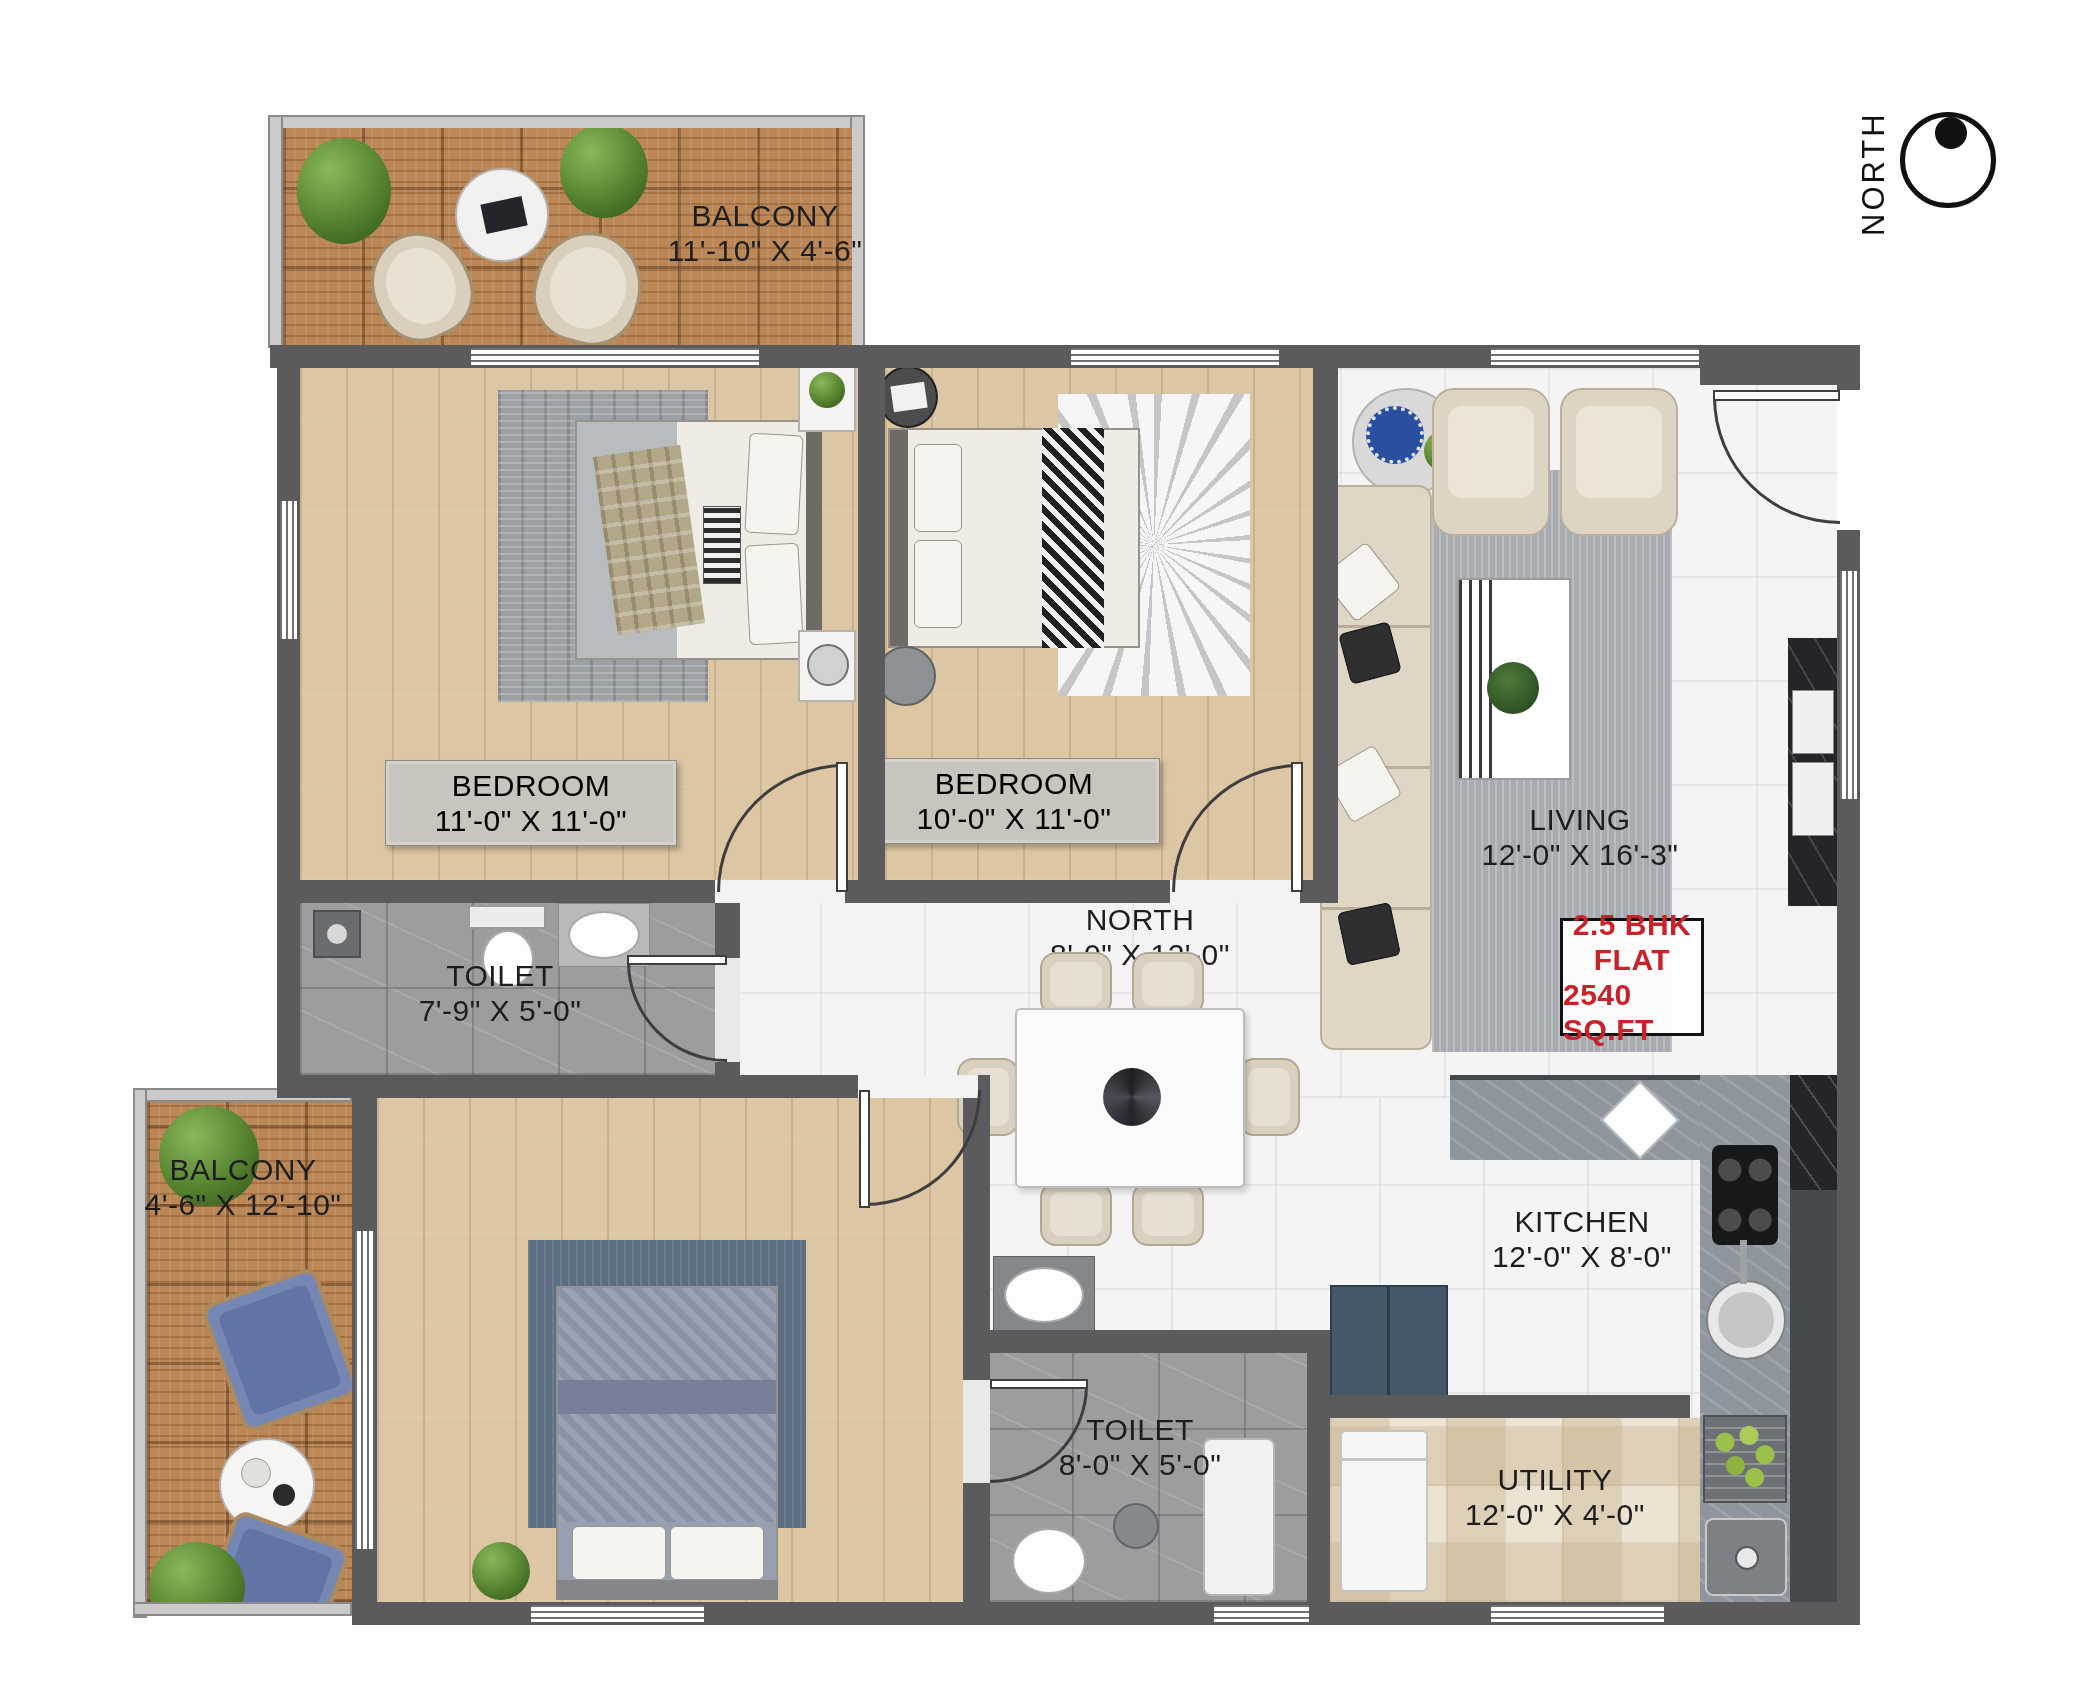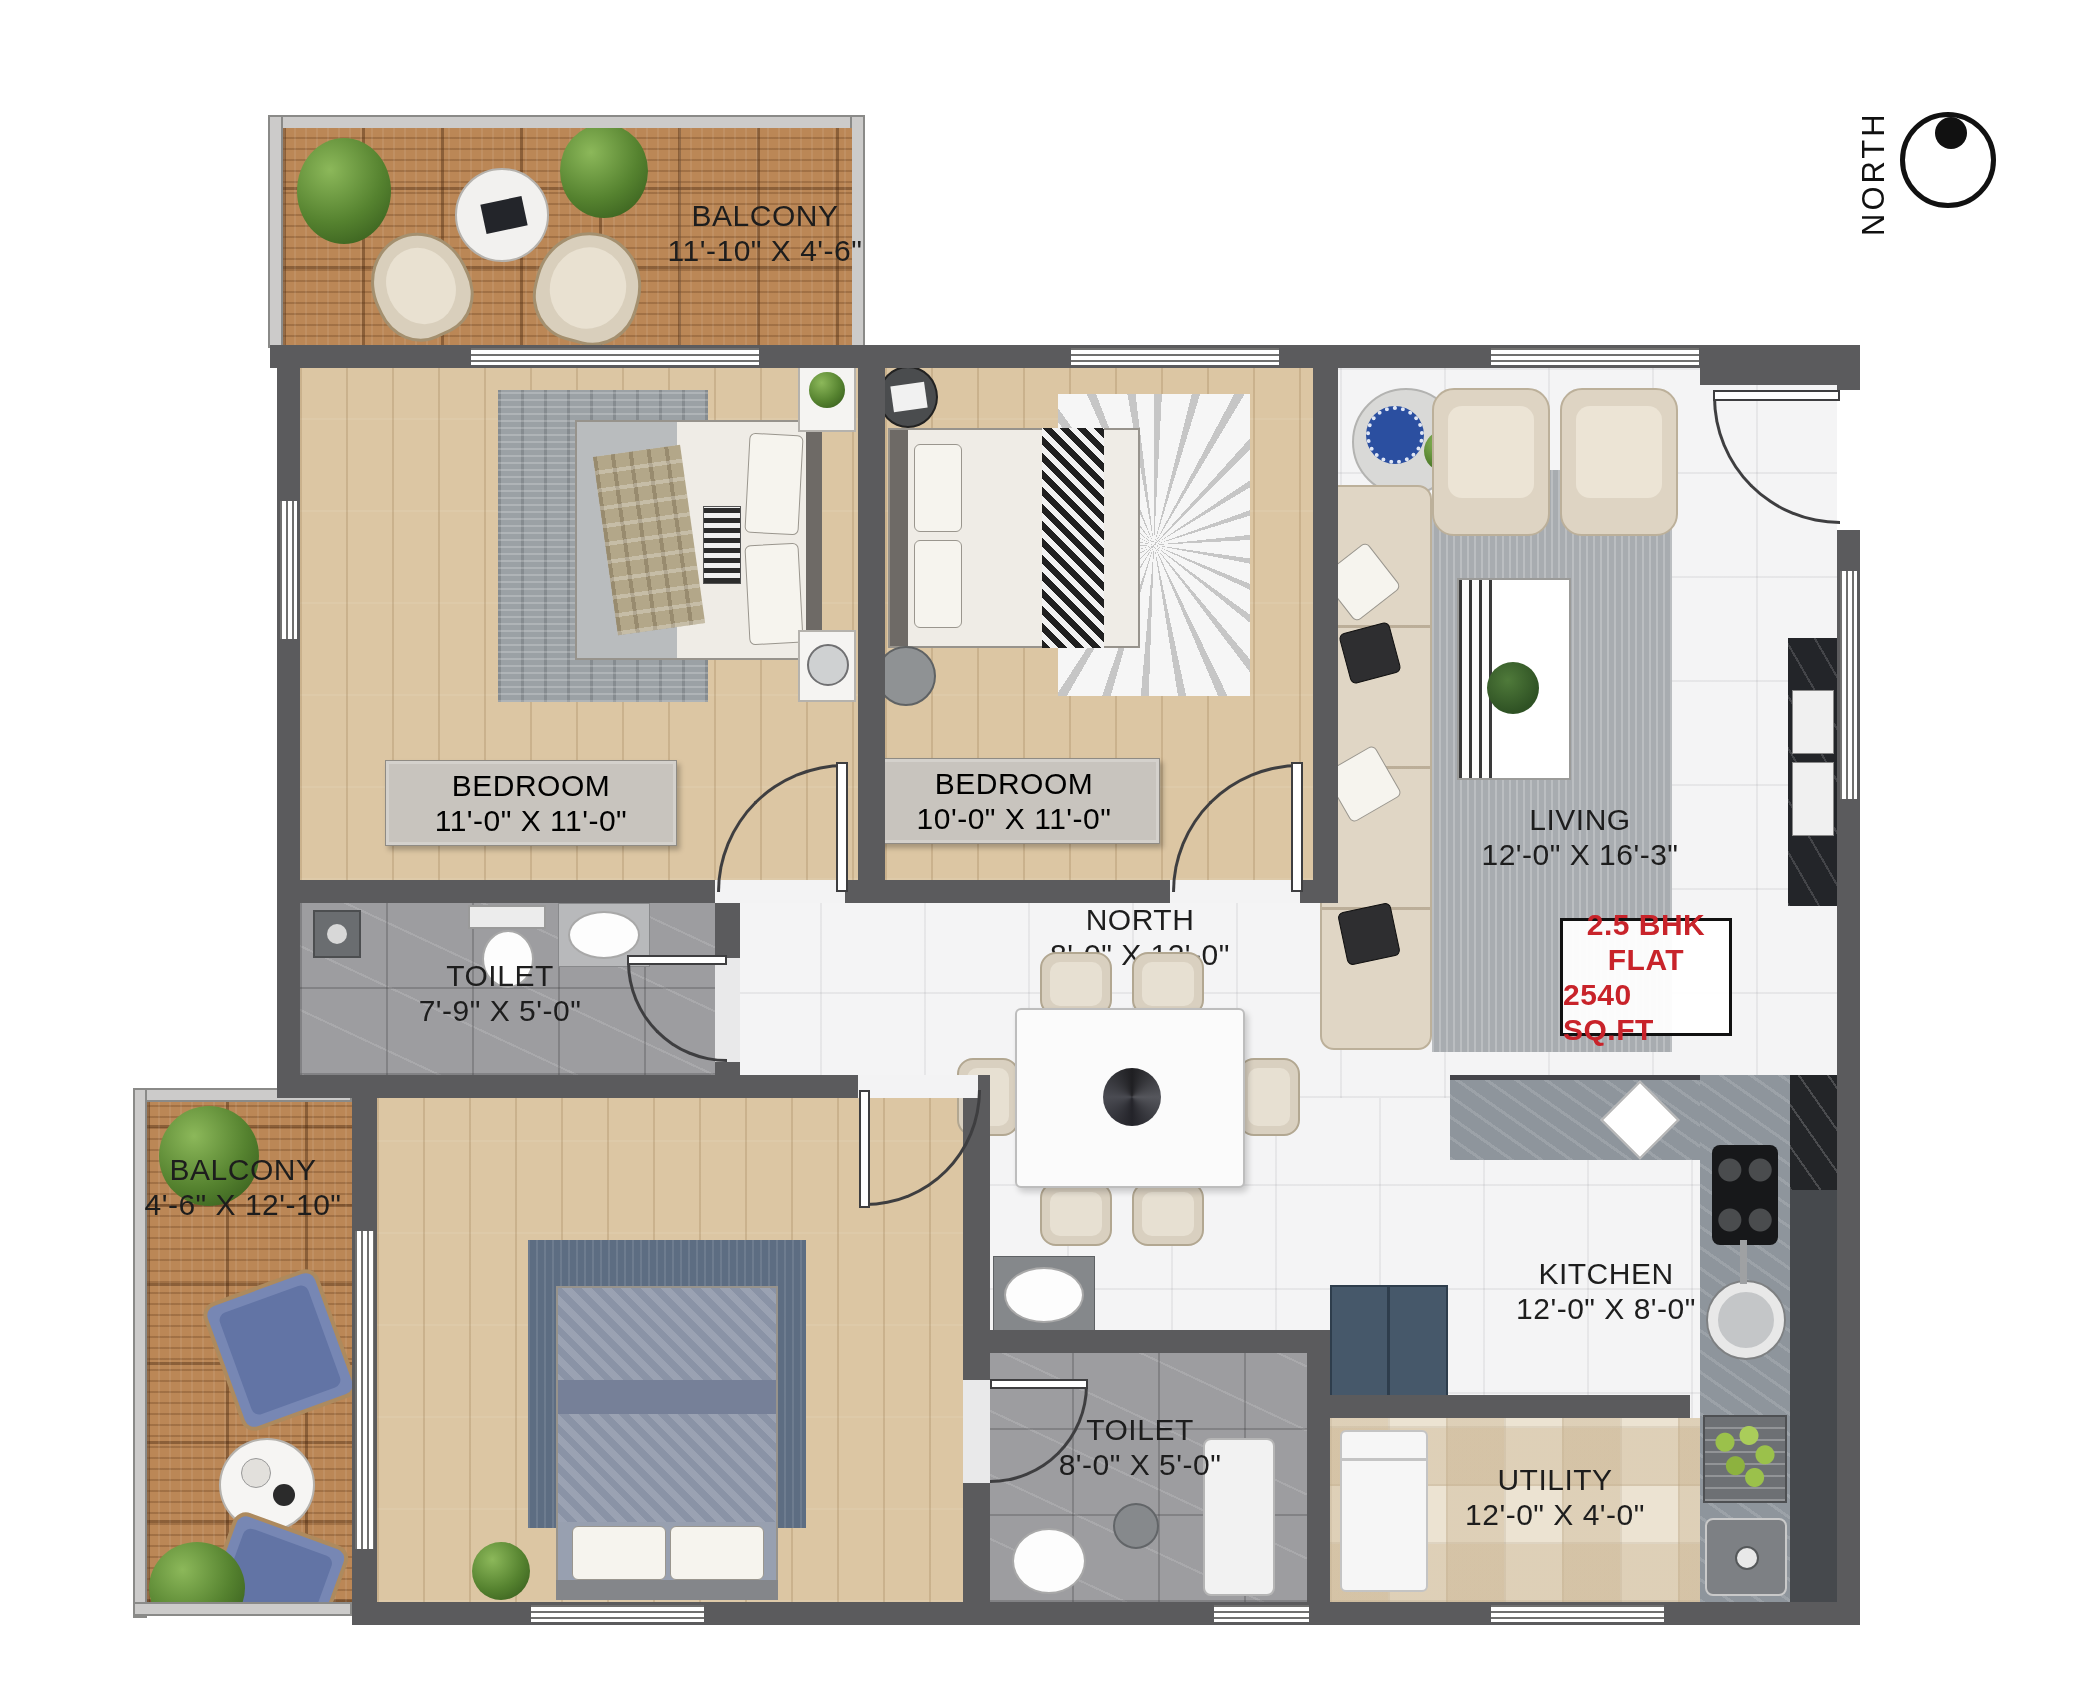--- a/index.html
+++ b/index.html
@@ -191,21 +191,21 @@
   </div>
   <div class="abs" style="left:1788px;top:638px;width:49px;height:268px;background:#232529;
        background-image:repeating-linear-gradient(60deg,rgba(255,255,255,.15) 0 2px,transparent 2px 26px);">
     <div class="abs" style="left:4px;top:52px;width:40px;height:62px;background:#f0f0f0;border:1px solid #888;"></div>
     <div class="abs" style="left:4px;top:124px;width:40px;height:72px;background:#f0f0f0;border:1px solid #888;"></div>
   </div>
   <div class="rlabel" style="left:1580px;top:802px;">
     <div>LIVING</div>
     <div>12'-0" X 16'-3"</div>
   </div>
-  <div class="infobox" style="left:1560px;top:918px;width:172px;height:118px;">
+  <div class="infobox" style="left:1560px;top:918px;width:144px;height:118px;">
     <div>2.5 BHK</div>
     <div>FLAT</div>
     <div>2540 SQ.FT</div>
   </div>
 
   <div class="abs" style="left:313px;top:910px;width:48px;height:48px;background:#6a6d70;border:2px solid #4c4e50;box-sizing:border-box;">
     <div class="circle" style="left:12px;top:12px;width:20px;height:20px;background:#d8d8d8;"></div>
   </div>
   <div class="abs" style="left:468px;top:905px;width:78px;height:24px;background:#ececec;border:2px solid #9a9a9a;box-sizing:border-box;"></div>
   <div class="oval" style="left:482px;top:930px;width:52px;height:58px;"></div>
@@ -266,21 +266,21 @@
   <div class="circle" style="left:1708px;top:1282px;width:76px;height:76px;background:#c4c6c8;border:10px solid #e8e8e8;box-shadow:0 0 0 2px #7e8082;"></div>
   <div class="abs" style="left:1740px;top:1240px;width:7px;height:44px;background:#9fa1a3;"></div>
   <div class="abs" style="left:1703px;top:1415px;width:84px;height:88px;background:#6d7074;border:2px solid #4e5053;box-sizing:border-box;
        background-image:radial-gradient(circle at 25% 30%,#9bc14b 0 9px,transparent 10px),radial-gradient(circle at 55% 22%,#aacd5a 0 9px,transparent 10px),radial-gradient(circle at 75% 45%,#9bc14b 0 9px,transparent 10px),radial-gradient(circle at 38% 58%,#8db23f 0 9px,transparent 10px),radial-gradient(circle at 62% 72%,#9bc14b 0 9px,transparent 10px),repeating-linear-gradient(0deg,rgba(255,255,255,.25) 0 2px,transparent 2px 12px);"></div>
   <div class="abs" style="left:1705px;top:1518px;width:82px;height:78px;background:#7d8084;border:2px solid #c9c9c9;border-radius:8px;box-sizing:border-box;">
     <div class="circle" style="left:28px;top:26px;width:24px;height:24px;background:#e8e8e8;border:2px solid #55585a;"></div>
   </div>
   <div class="abs" style="left:1330px;top:1285px;width:118px;height:112px;background:#46586a;border:2px solid #2e3d4c;box-sizing:border-box;">
     <div class="abs" style="left:55px;top:0;width:3px;height:108px;background:#2e3d4c;"></div>
   </div>
-  <div class="rlabel" style="left:1582px;top:1256px;margin-left:24px;">
+  <div class="rlabel" style="left:1582px;top:1204px;">
     <div>KITCHEN</div>
     <div>12'-0" X 8'-0"</div>
   </div>
 
   <div class="abs" style="left:1340px;top:1430px;width:88px;height:162px;background:#f6f6f6;border:2px solid #c4c4c4;border-radius:6px;box-sizing:border-box;">
     <div class="abs" style="left:0;top:26px;width:84px;height:3px;background:#c4c4c4;"></div>
   </div>
   <div class="rlabel" style="left:1555px;top:1462px;">
     <div>UTILITY</div>
     <div>12'-0" X 4'-0"</div>

